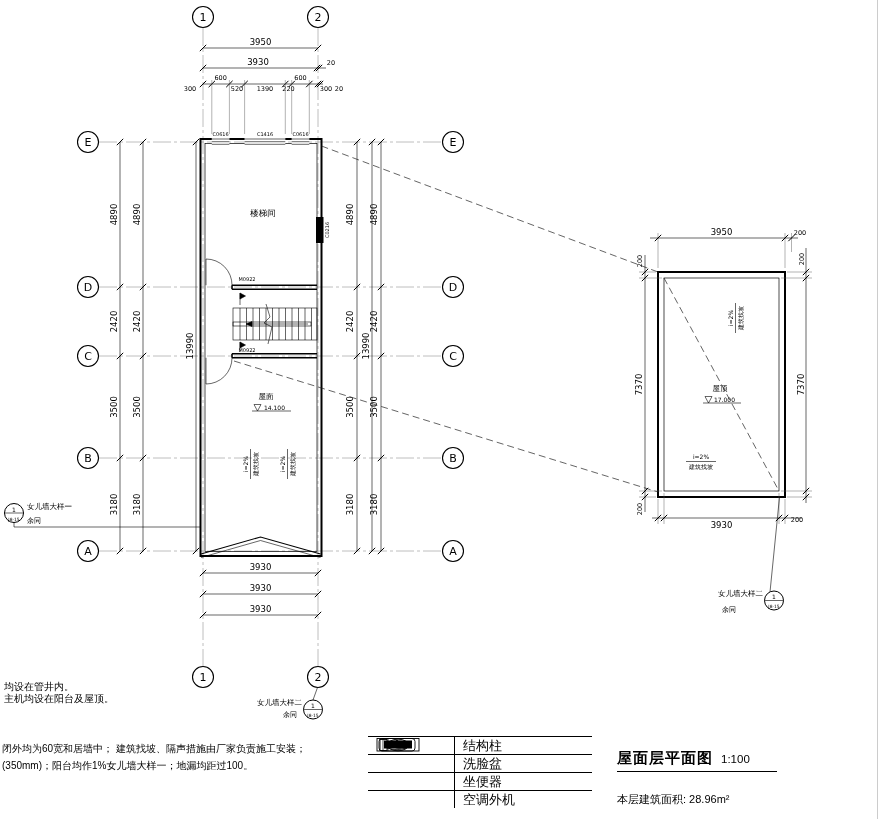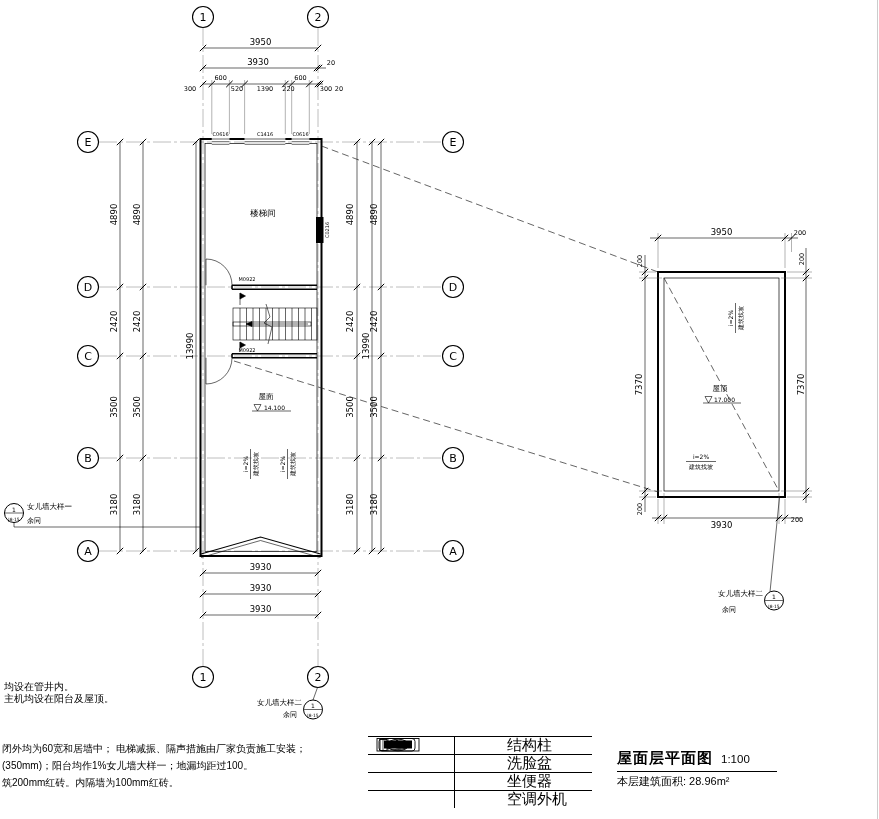--- a/index.html
+++ b/index.html
@@ -30,26 +30,26 @@
   .t75e{ font-size:7.5px; text-anchor:end; }
   .t8  { font-size:8.5px; text-anchor:middle; }
 
   .notes-small { position:absolute; left:4px; top:681px; font-size:10px; line-height:12px; color:#000; }
   .notes { position:absolute; left:2px; top:740px; width:364px; font-size:10px; line-height:17px;
            color:#000; white-space:nowrap; overflow:hidden; }
   .legend { position:absolute; left:368px; top:736px; width:224px; }
   .legend-row { display:flex; align-items:center; height:17px; border-top:1px solid #000; }
   .legend-sym { width:87px; height:100%; display:flex; align-items:center; justify-content:center;
                 border-right:1px solid #000; box-sizing:border-box; }
-  .legend-label { padding-left:8px; font-size:15px; color:#000;margin-left:44px; }
+  .legend-label { padding-left:8px; font-size:13px; color:#000; }
   .titleblock { position:absolute; left:617px; top:749px; color:#000; }
   .dtitle { font-size:15px; font-weight:bold; letter-spacing:1px; }
   .dscale { font-size:11.5px; margin-left:8px;margin-top:15px; }
   .underline { width:160px; border-top:1.6px solid #000; margin-top:3px; }
-  .darea { margin-top:2px; font-size:11px; }
+  .darea { margin-top:20px; font-size:11px; }
   .page-edge { position:absolute; right:1px; top:0; width:1px; height:100%; background:#ccc; }
 </style>
 </head>
 <body>
 
 <div id="page">
 
 <svg width="879" height="819" viewBox="0 0 879 819">
   <defs>
     <line id="tick" x1="-3.2" y1="3.2" x2="3.2" y2="-3.2" stroke="#000" stroke-width="1"></line>
@@ -389,23 +389,22 @@
     <text class="t7s" x="722" y="611.5">余同</text>
   </g>
 </svg>
 
 <div class="notes-small">
   <div>均设在管井内。</div>
   <div>主机均设在阳台及屋顶。</div>
 </div>
 
 <div class="notes">
-  <div>闭外均为60宽和居墙中；  电梯减振、隔声措施由厂家负责施工安装；</div>
+  <div>闭外均为60宽和居墙中；  建筑找坡、隔声措施由厂家负责施工安装；</div>
   <div>(350mm)；阳台均作1%女儿墙大样一；地漏均距过100。</div>
-  <div>筑200mm红砖。内隔墙为100mm红砖。</div>
 </div>
 
 <div class="legend">
   <div class="legend-row">
     <div class="legend-sym">
       <svg width="64" height="16">
             <rect x="16" y="4.5" width="28" height="8" fill="#000"></rect>
           </svg>
     </div>
     <div class="legend-label">结构柱</div>

